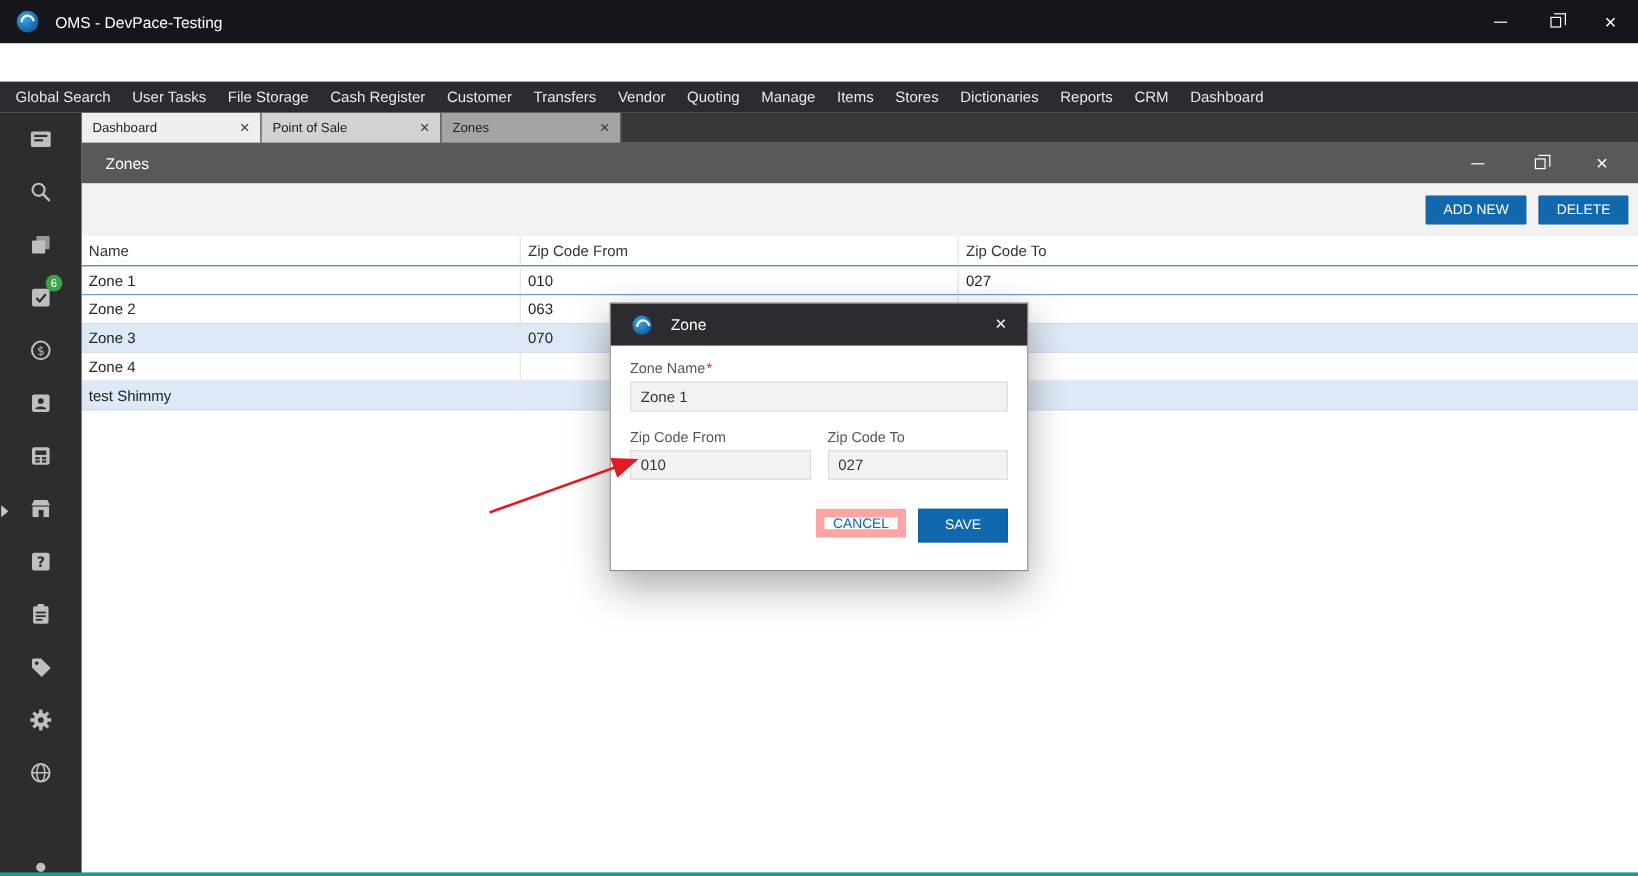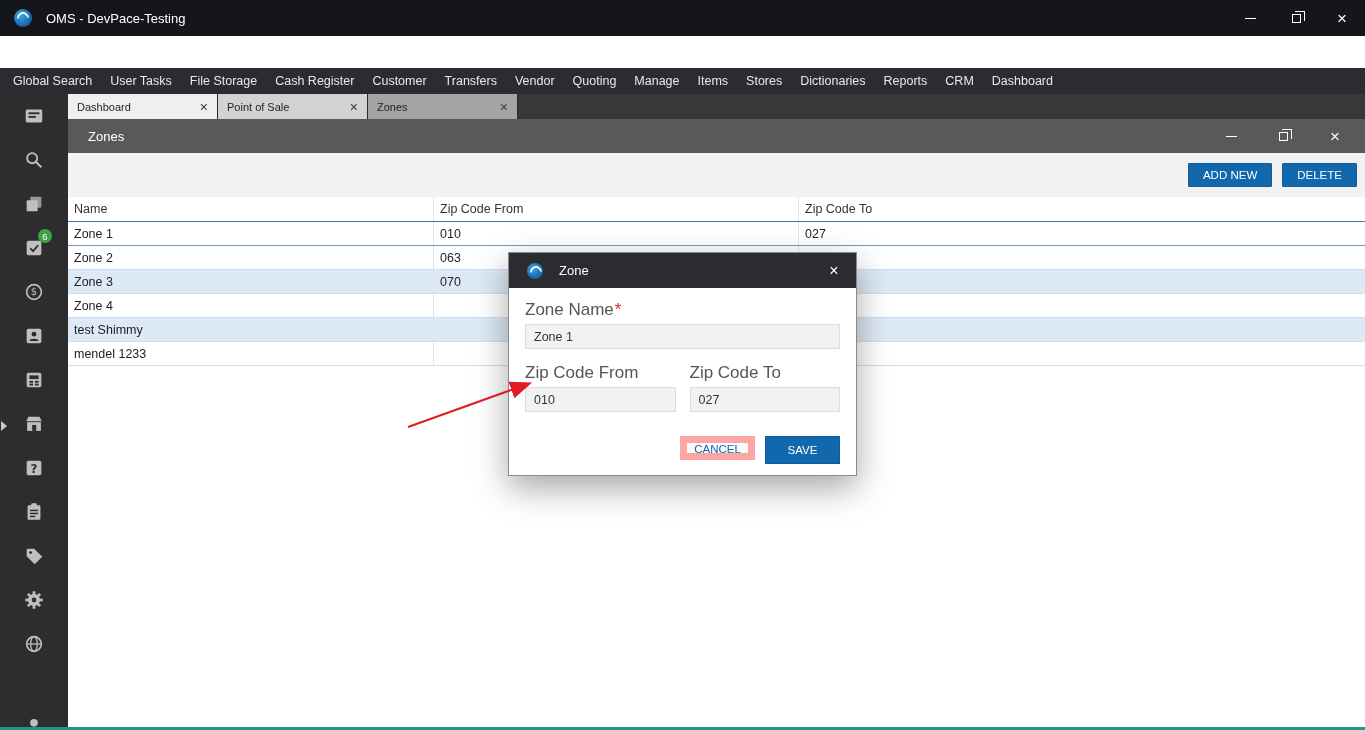--- a/index.html
+++ b/index.html
@@ -93,21 +93,21 @@
 
   
   .dialog { position:absolute; left:508px; top:252px; width:349px; height:224px; background:#fff;
           border:1px solid #8a8a8a; box-shadow:0 12px 32px rgba(0,0,0,.35); z-index:50; }
   .dlg-head { height:35px; background:#2c2c30; display:flex; align-items:center; color:#fff; }
   .dlg-logo { width:16px; height:16px; margin-left:18px; }
   .dlg-title { margin-left:16px; font-size:13px; }
   .dlg-close { margin-left:auto; width:44px; height:35px; display:flex; align-items:center; justify-content:center; color:#fff; }
   .dlg-close::before { content:"×"; font-size:16px; line-height:1; }
   .dlg-body { padding:12px 16px 0; }
-  .dlg-label { font-size:17px; color:#555; }
+  .dlg-label { font-size:12px; color:#555; }
   .req { color:#d42a2a; margin-left:1px; }
   .dlg-input { width:100%; height:25px; background:#f2f2f2; border:1px solid #ddd; font-size:12.5px; color:#333;
           padding:0 8px; margin-top:4px; font-family:inherit; }
   .dlg-row { display:flex; gap:14px; margin-top:14px; }
   .dlg-col { flex:1; }
   .dlg-btns { display:flex; justify-content:flex-end; gap:10px; margin-top:24px; }
   .btn-cancel { width:75px; height:24px; background:#fbfbfb; border:7px solid #fca5a5; color:#1168ad;
           font-size:11.5px; font-family:inherit; }
   .btn-save { width:75px; height:28px; background:#1168ad; border:1px solid #0e5d9c; color:#fff;
           font-size:11.5px; font-family:inherit; }
@@ -329,25 +329,20 @@
             <div class="grid-row">
               <div>Zone 4</div>
               <div></div>
               <div>458</div>
             </div>
             <div class="grid-row">
               <div>test Shimmy</div>
               <div></div>
               <div></div>
             </div>
-            <div class="grid-row">
-              <div>mendel 1233</div>
-              <div></div>
-              <div></div>
-            </div>
           </div>
         </div>
       </div>
     </div>
   </div>
 </div>
 
 <div class="dialog">
   <div class="dlg-head">
     <div class="logo dlg-logo"></div>

